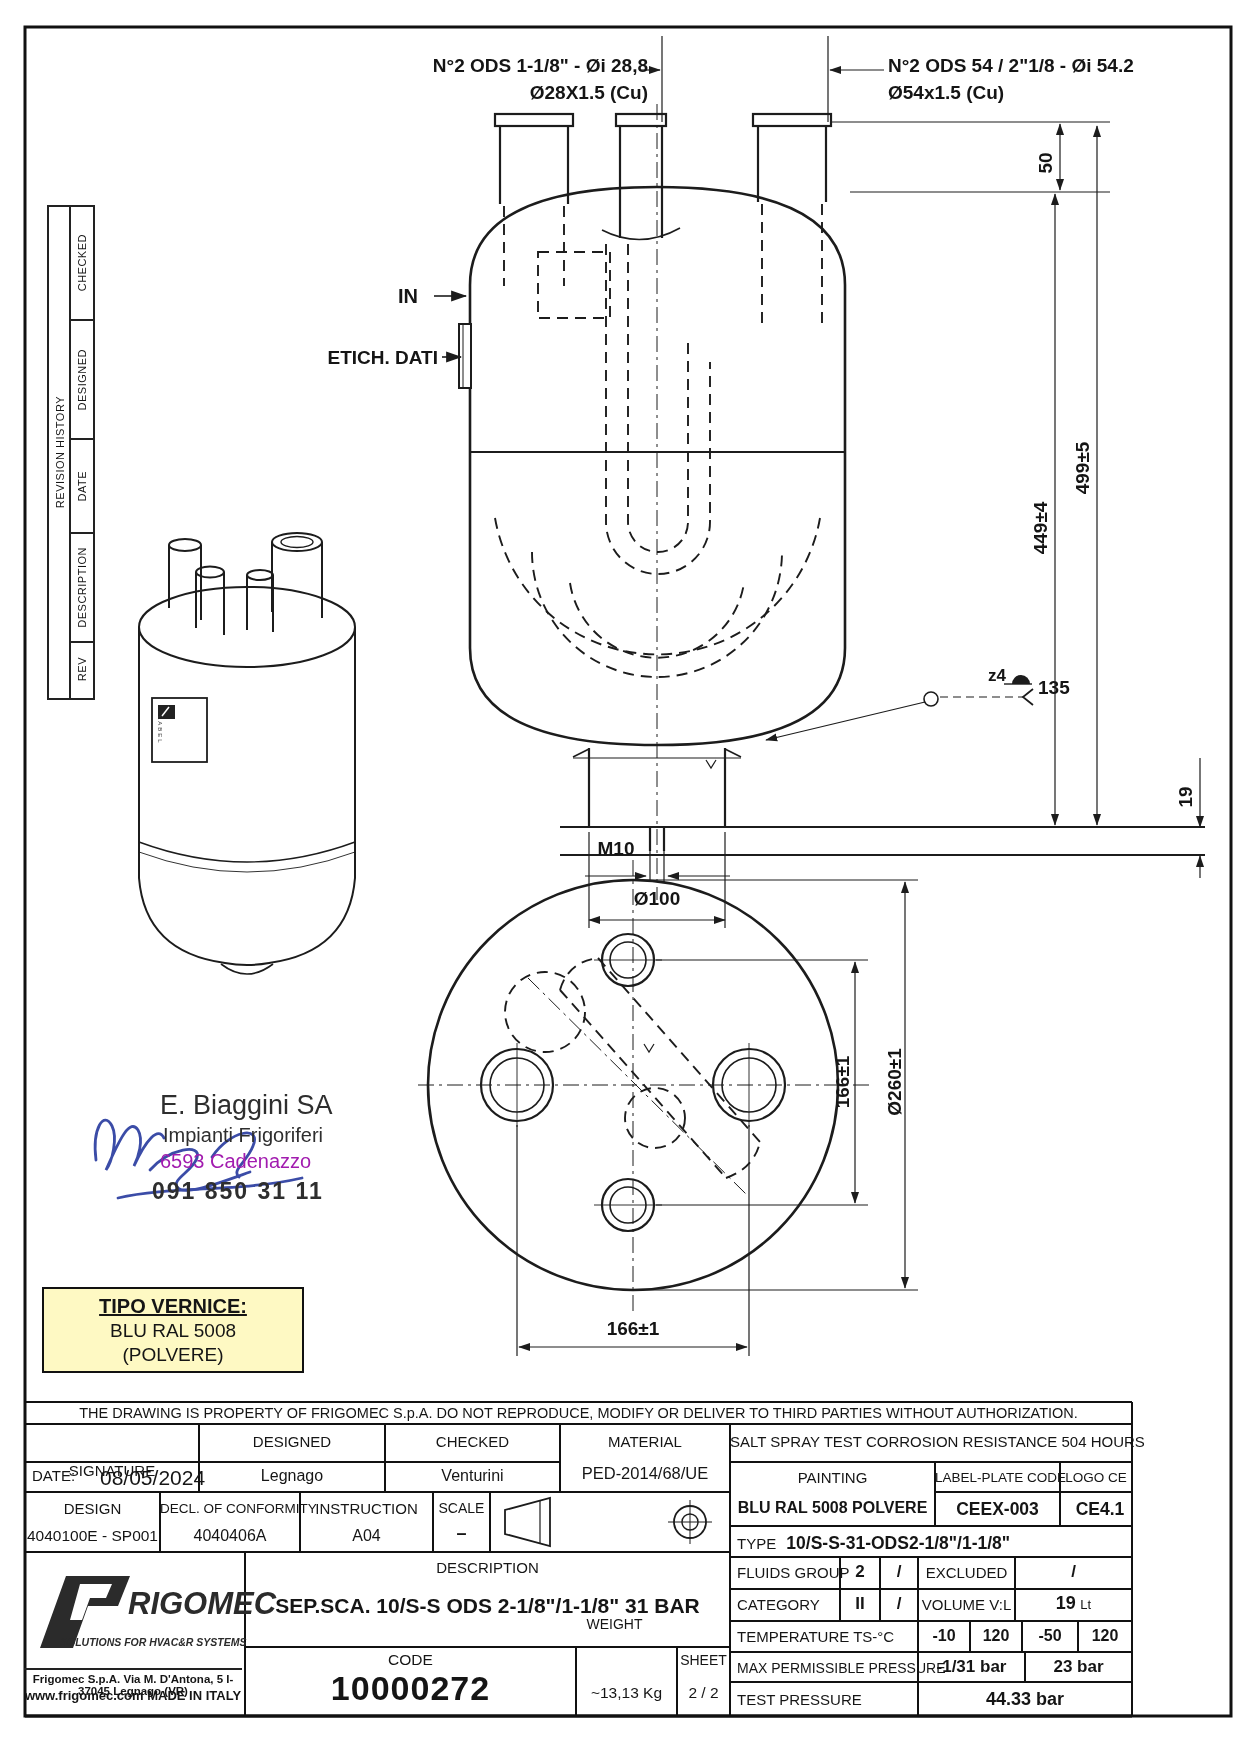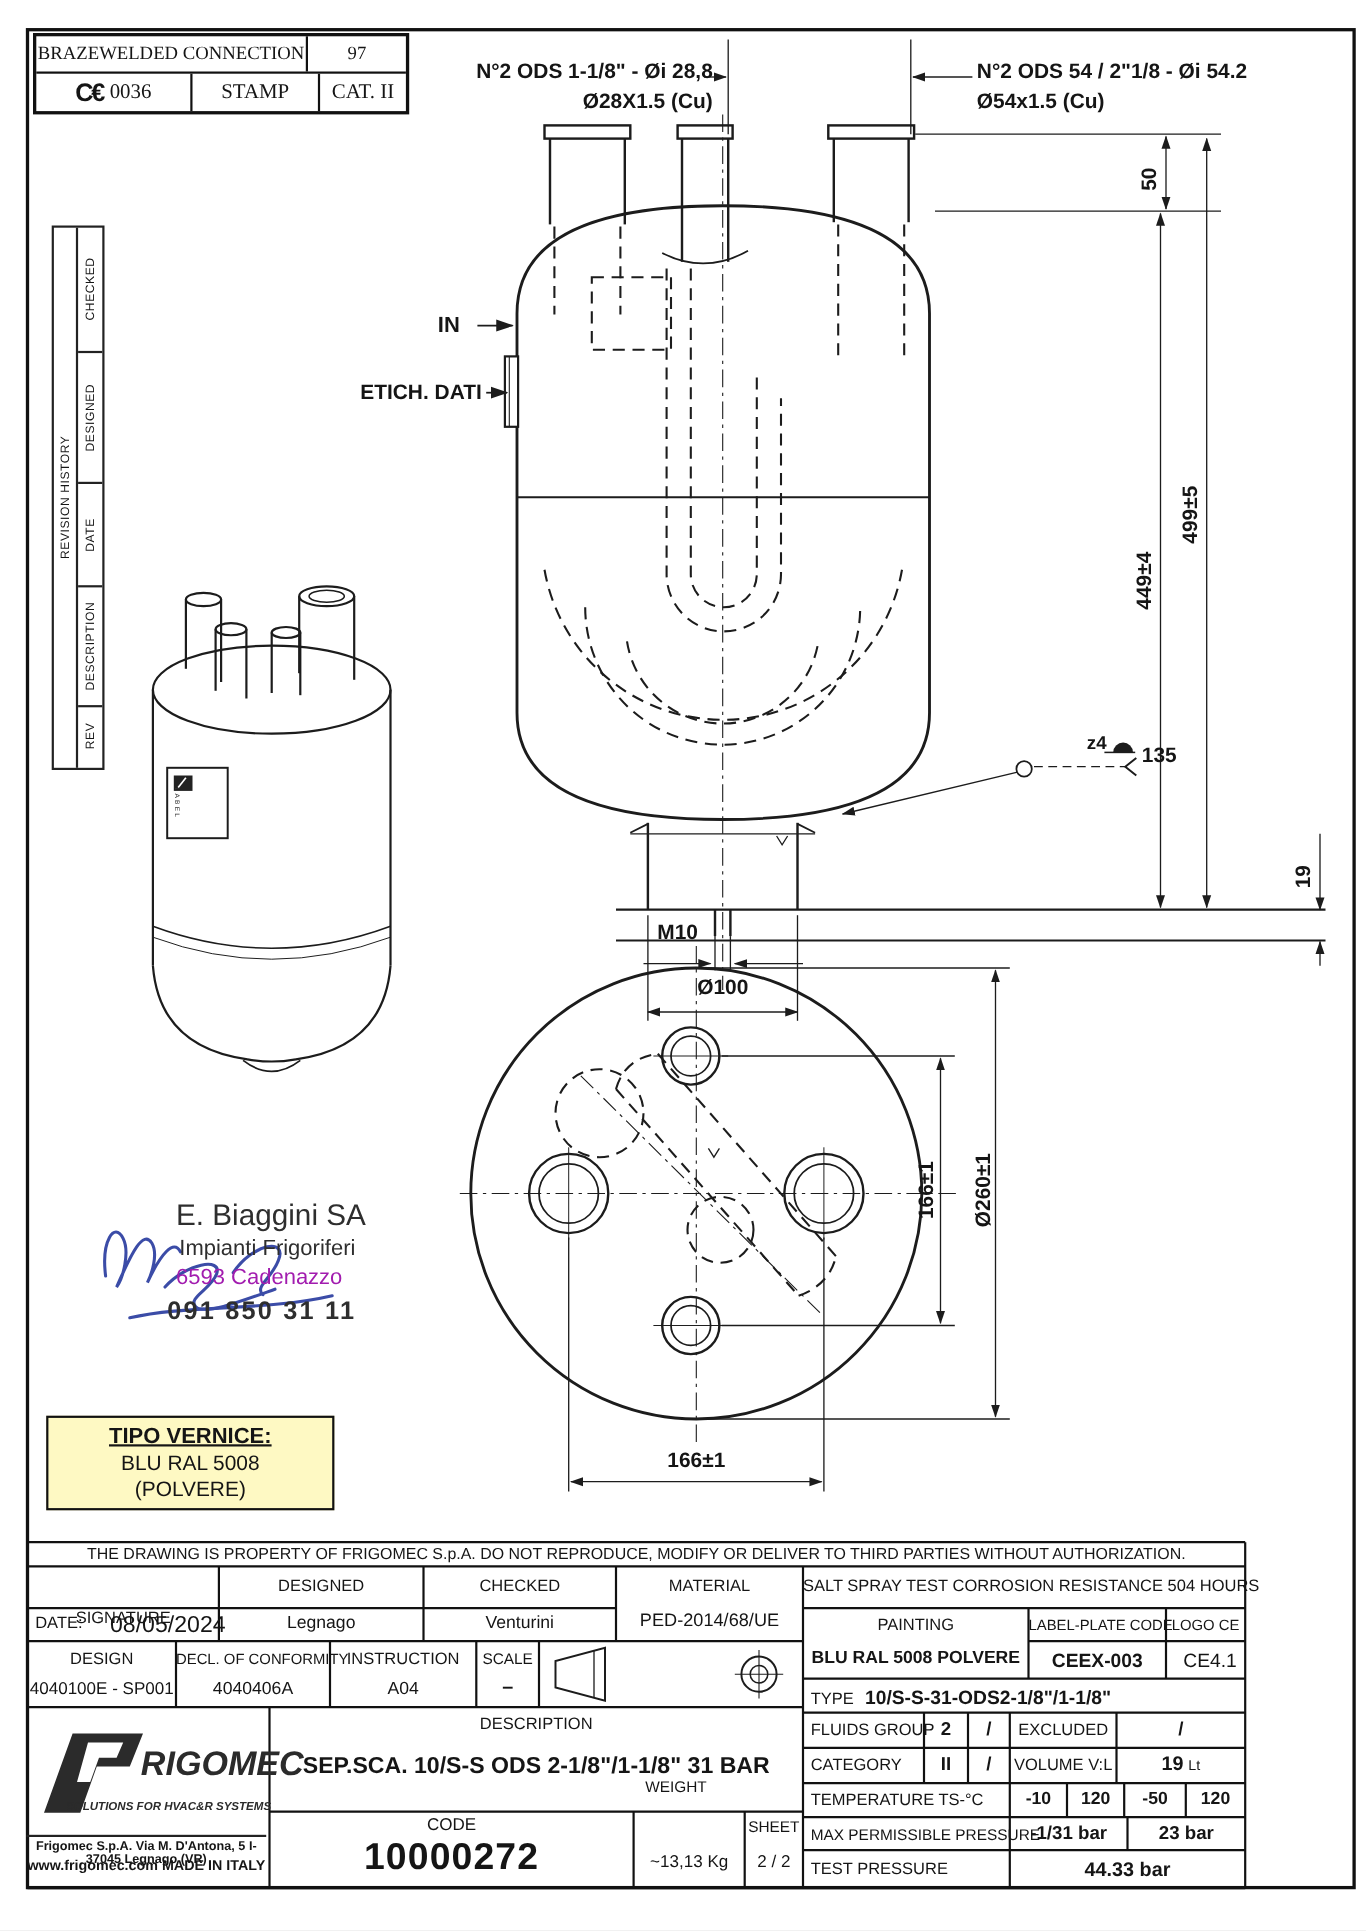--- a/index.html
+++ b/index.html
@@ -255,42 +255,20 @@
     <line x1="668" y1="1522" x2="712" y2="1522" stroke-width="1"></line>
     <line x1="690" y1="1500" x2="690" y2="1544" stroke-width="1"></line>
   </g>
 
   <g>
     <path d="M40,1648 L66,1576 H130 L118,1606 H88 L73,1648 Z" fill="#2b2b2b"></path>
     <path d="M80,1584 H112 L106,1598 H90 L82,1620 H70 Z" fill="#ffffff"></path>
   </g>
 </svg>
 
-<div class="hbox">
-  <div class="hrow hrow1">
-    <div class="hcell hbr" style="width:247px;">
-      <span class="serif" style="font-size:17px;">BRAZEWELDED CONNECTION</span>
-    </div>
-    <div class="hcell" style="flex:1;">
-      <span class="serif" style="font-size:17px;">97</span>
-    </div>
-  </div>
-  <div class="hrow" style="height:34px;">
-    <div class="hcell hbr" style="width:142px;gap:6px;">
-      <span style="font-size:23px;font-weight:700;letter-spacing:-2px;">C€</span>
-      <span class="serif" style="font-size:19px;">0036</span>
-    </div>
-    <div class="hcell hbr" style="width:116px;">
-      <span class="serif" style="font-size:19px;">STAMP</span>
-    </div>
-    <div class="hcell" style="flex:1;">
-      <span class="serif" style="font-size:19px;">CAT. II</span>
-    </div>
-  </div>
-</div>
 
 <div class="rev">
   <div style="position:absolute;left:0;top:0;width:22px;height:100%;display:flex;align-items:center;justify-content:center;">
     <span class="vtext">REVISION HISTORY</span>
   </div>
   <div class="revcol">
     <div class="rcell" style="height:114px;">
           <span class="vtext">CHECKED</span>
         </div>
     <div class="rcell" style="height:119px;">
@@ -374,21 +352,21 @@
 <div class="t c" style="left:576px;top:1684px;width:101px;font-size:15.5px;">~13,13 Kg</div>
 <div class="t c lbs" style="left:677px;top:1652px;width:53px;">SHEET</div>
 <div class="t c" style="left:677px;top:1684px;width:53px;font-size:15.5px;">2 / 2</div>
 
 <div class="t c lb" style="left:730px;top:1433px;width:402px;">SALT SPRAY TEST CORROSION RESISTANCE 504 HOURS</div>
 <div class="t c lb" style="left:730px;top:1469px;width:205px;">PAINTING</div>
 <div class="t c" style="left:730px;top:1499px;width:205px;font-size:16px;font-weight:700;">BLU RAL 5008 POLVERE</div>
 <div class="t c" style="left:935px;top:1470px;width:125px;font-size:13.5px;">LABEL-PLATE CODE</div>
 <div class="t c" style="left:935px;top:1499px;width:125px;font-size:17.5px;font-weight:700;">CEEX-003</div>
 <div class="t c" style="left:1060px;top:1470px;width:72px;font-size:13.5px;">LOGO CE</div>
-<div class="t c" style="left:1060px;top:1499px;width:80px;font-size:17.5px;font-weight:400;">CE4.1</div>
+<div class="t c" style="left:1060px;top:1499px;width:80px;font-size:17.5px;font-weight:700;">CE4.1</div>
 <div class="t" style="left:737px;top:1533px;font-size:15px;">
   <span>TYPE</span>
   <span style="font-size:17.5px;font-weight:700;margin-left:6px;">10/S-S-31-ODS2-1/8"/1-1/8"</span>
 </div>
 <div class="t lb" style="left:737px;top:1564px;">FLUIDS GROUP</div>
 <div class="t c" style="left:840px;top:1562px;width:40px;font-size:17px;font-weight:700;">2</div>
 <div class="t c" style="left:880px;top:1562px;width:38px;font-size:17px;font-weight:700;">/</div>
 <div class="t c lb" style="left:918px;top:1564px;width:97px;">EXCLUDED</div>
 <div class="t c" style="left:1015px;top:1562px;width:117px;font-size:17px;font-weight:700;">/</div>
 <div class="t lb" style="left:737px;top:1596px;">CATEGORY</div>

